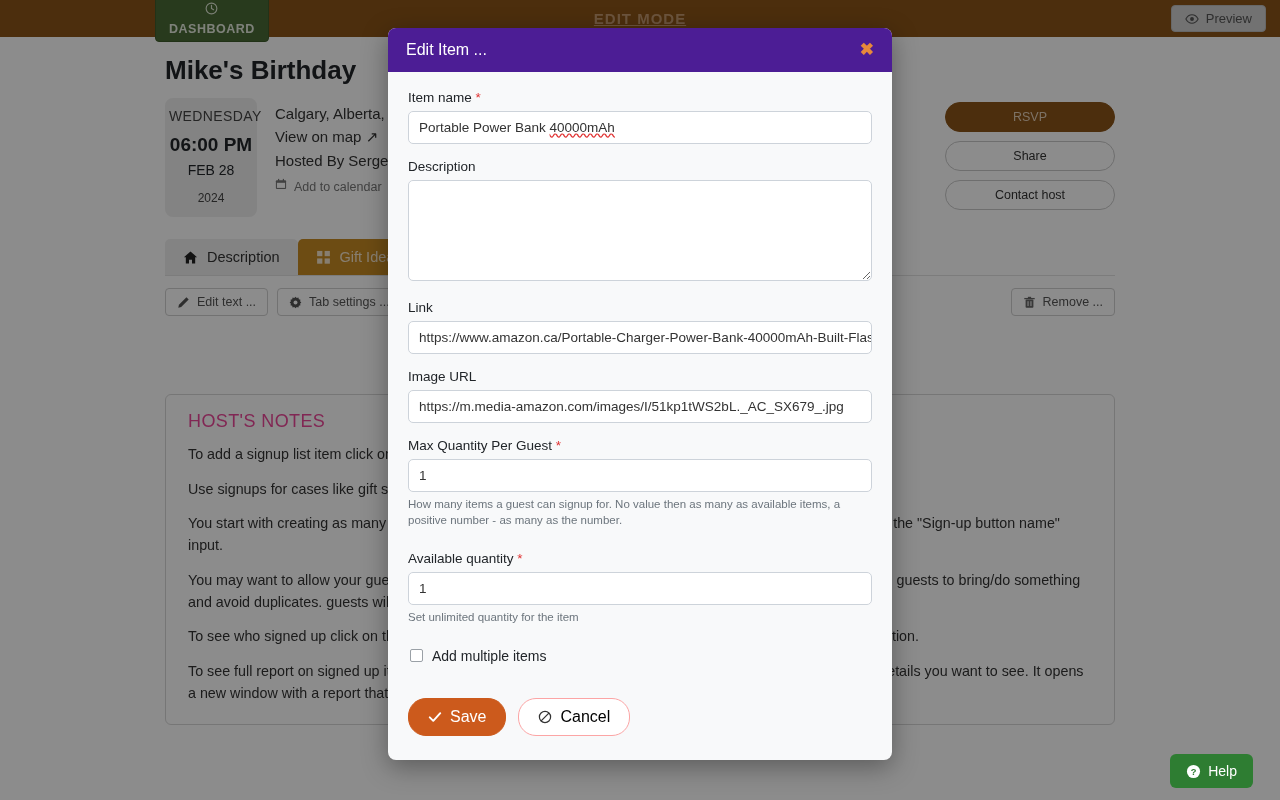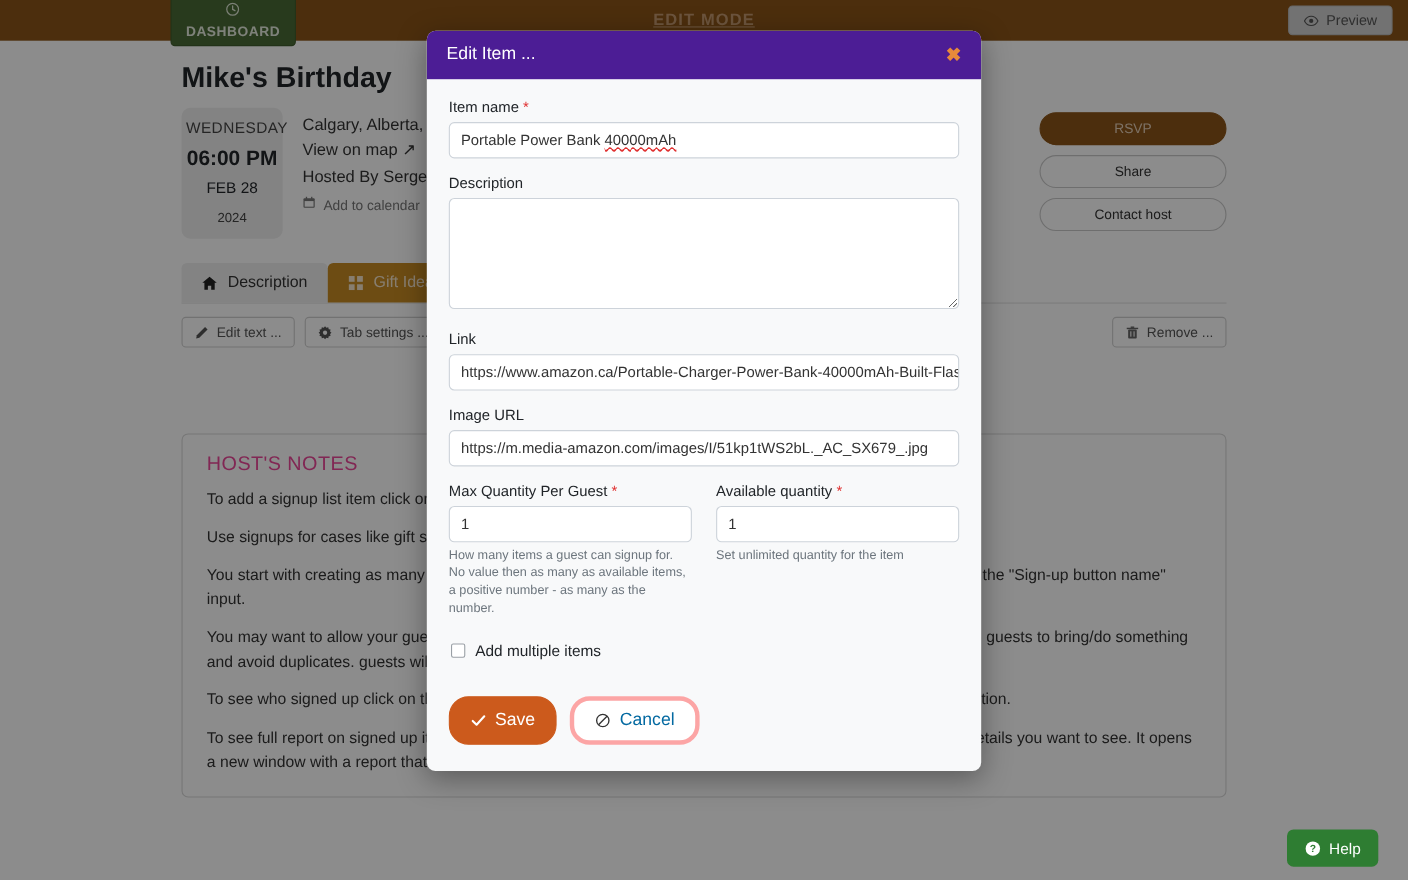--- a/index.html
+++ b/index.html
@@ -118,35 +118,35 @@
   .spell {
     text-decoration: underline wavy #e03131; text-decoration-skip-ink:none;
   }
   .fakeinput {
     width:100%; border:1px solid #cdd3da; border-radius:5px; background:#fff;
     font-size:13.5px; color:#333; padding:8px 10px; white-space:nowrap;
     overflow:hidden; height:33px; line-height:16px;
   }
   textarea.inp { height:101px; resize:vertical; }
 
-  .two { display:flex; gap:22px; }
+  .two { display:flex; gap:22px;flex-direction:column; }
   .two > div { flex:1; }
   .hint { font-size:11.5px; color:#6c757d; line-height:1.38; margin-top:5px; }
 
   .chk-row { display:flex; align-items:center; gap:9px; margin:22px 0 26px 2px; }
   .chk { width:13px; height:13px; border:1px solid #9aa0a6; border-radius:2px; background:#fff; }
   .chk-label { font-size:14px; color:#212529; }
 
   .modal-foot { display:flex; gap:12px; padding:0 20px 24px 20px; }
   .b {
     display:flex; align-items:center; gap:8px; border-radius:18px; font-size:16px;
     padding:9px 19px; cursor:pointer;
   }
   .b.save { background:#cc5a1c; color:#fff; border:1px solid #cc5a1c; }
-  .b.cancel { background:#fff; color:#0369a1; border:4px solid #fca5a5; }
+  .b.cancel { background:#fff; color:#000000; border:1px solid #fca5a5; }
 
   svg { display:block; }
 </style>
 </head>
 <body>
 
 <div id="page">
 
   <div class="topbar">
     <div class="btn-dashboard">

